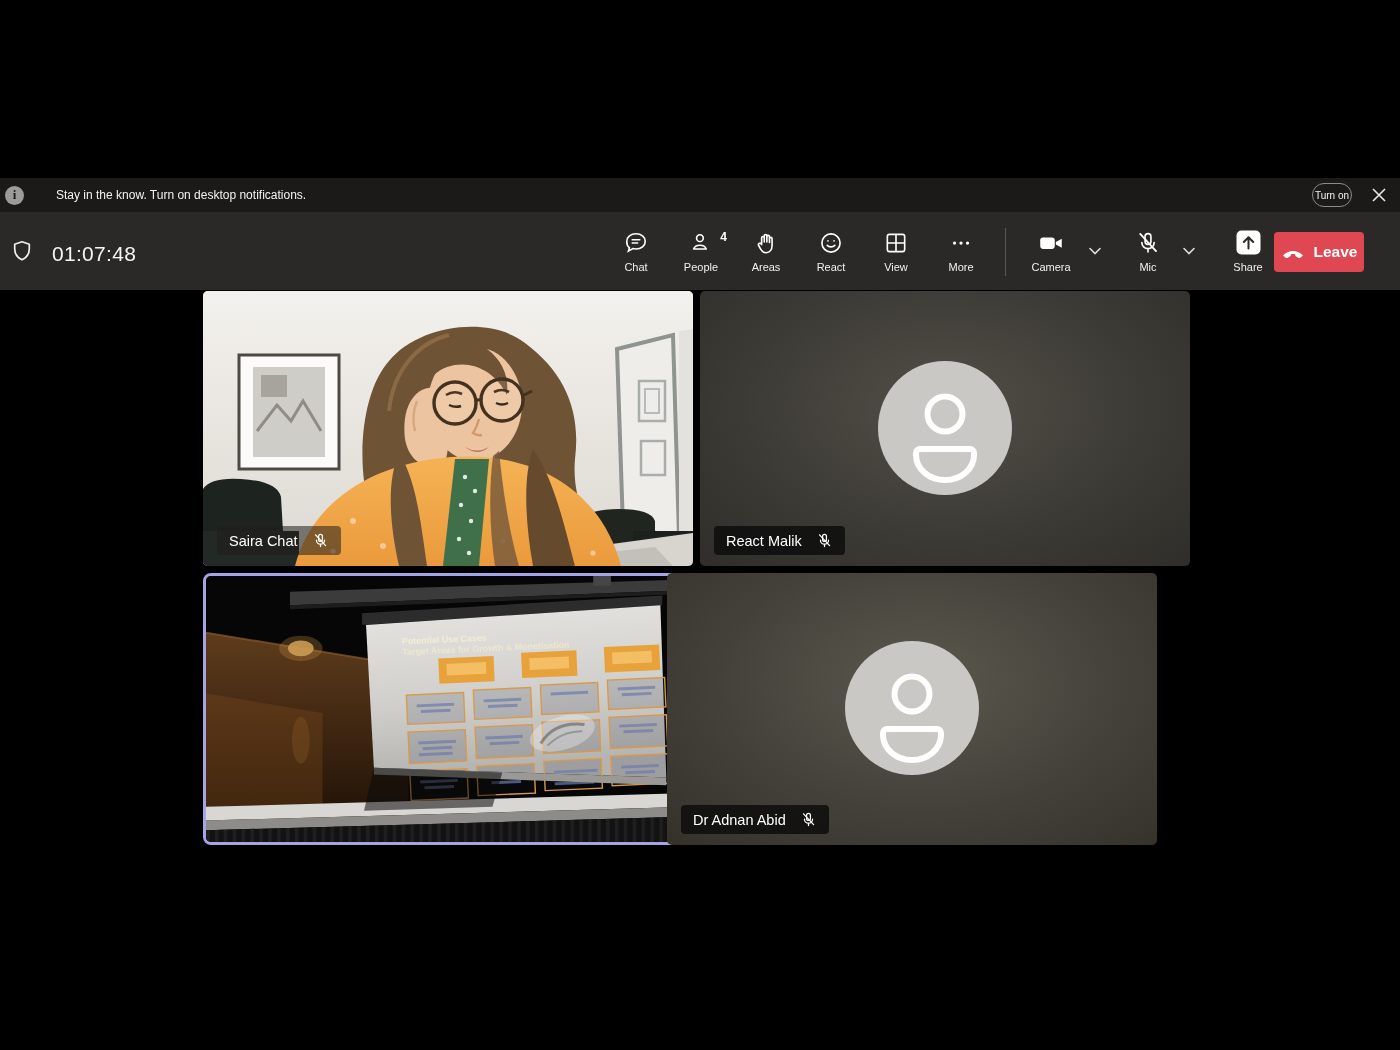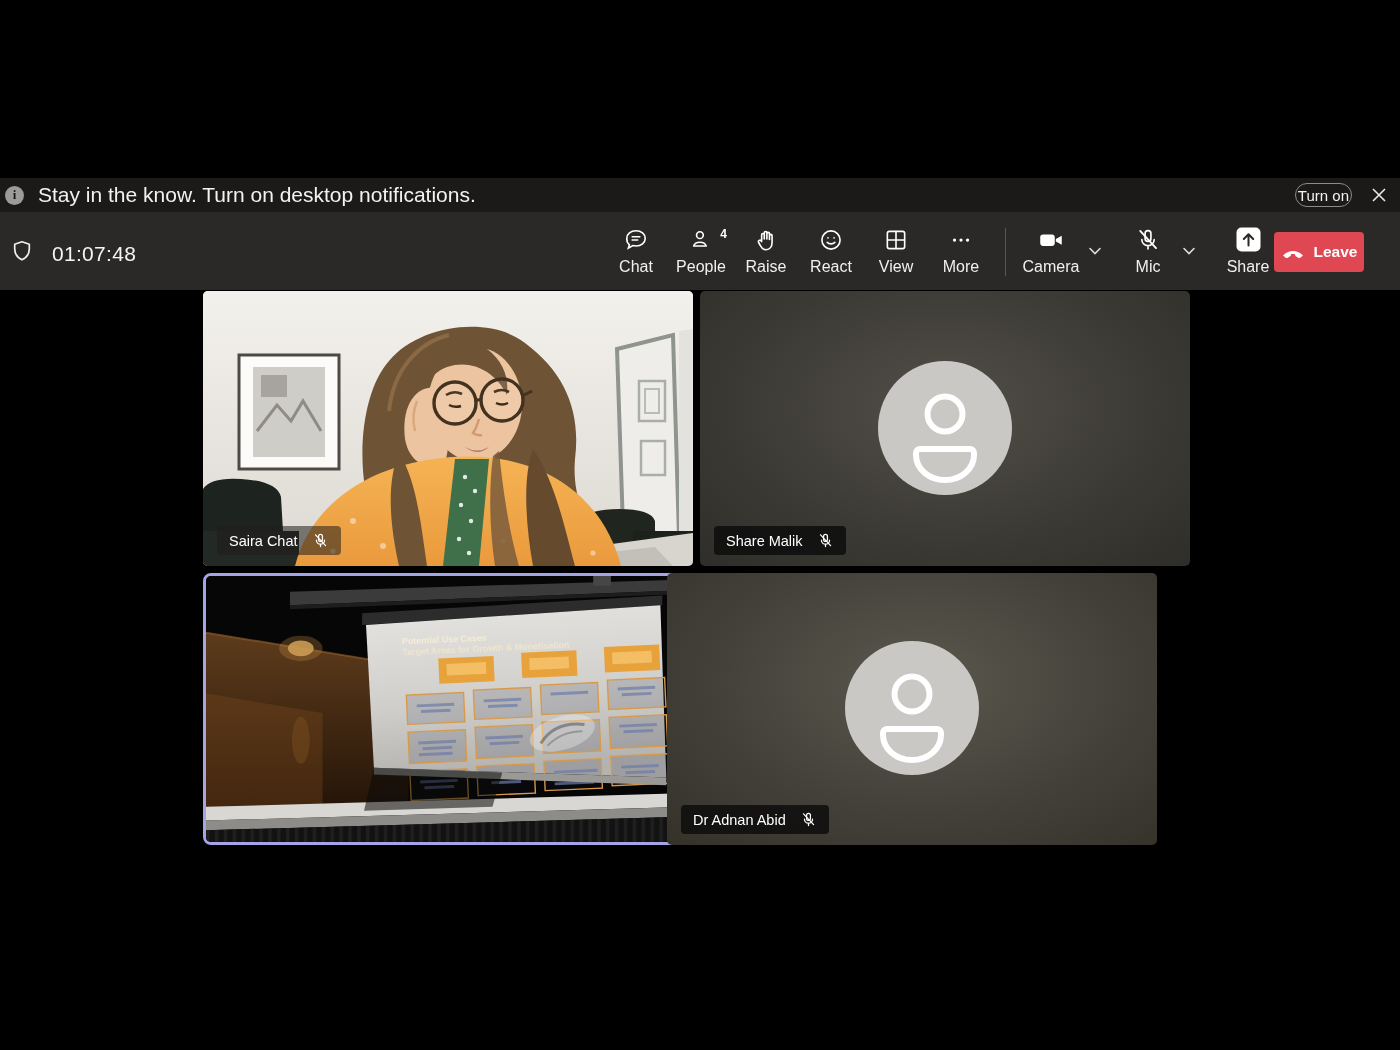--- a/index.html
+++ b/index.html
@@ -10,41 +10,41 @@
   
   .notif-bar{
     position:absolute;left:0;top:178px;width:1400px;height:34px;
     background:#1b1a19;display:flex;align-items:center;color:#fff;
   }
   .notif-info{
     width:19px;height:19px;border-radius:50%;background:#9b9b9b;color:#1b1a19;
     font-weight:bold;font-size:13px;display:flex;align-items:center;justify-content:center;
     margin-left:5px;font-family:"Liberation Serif", serif;
   }
-  .notif-text{margin-left:14px;font-size:21px;color:#f2f2f2;}
+  .notif-text{margin-left:32px;font-size:12px;color:#f2f2f2;}
   .notif-right{position:absolute;right:12px;top:0;height:34px;display:flex;align-items:center;gap:18px;}
   .turnon-btn{
     background:transparent;border:1px solid #8b8b8b;border-radius:12px;color:#f2f2f2;
-    font-size:15px;padding:3px 2px;height:24px;display:flex;align-items:center;cursor:pointer;
+    font-size:10px;padding:3px 2px;height:24px;display:flex;align-items:center;cursor:pointer;
     font-family:"Liberation Sans", sans-serif;
   }
   .notif-close{width:18px;height:18px;cursor:pointer;display:flex;align-items:center;justify-content:center;}
 
   
   .toolbar{
     position:absolute;left:0;top:212px;width:1400px;height:78px;background:#2b2927;color:#fff;
   }
   .shield{position:absolute;left:10px;top:27px;}
   .timer{position:absolute;left:52px;top:30px;font-size:21px;color:#f5f5f5;letter-spacing:.3px;}
   .tb-center{position:absolute;left:608px;top:8px;display:flex;gap:9px;}
   .tb-btn{
     width:56px;height:62px;display:flex;flex-direction:column;align-items:center;justify-content:center;
     gap:5px;cursor:pointer;border-radius:4px;background:transparent;border:none;color:#fff;
   }
-  .tb-btn .lbl{font-size:16px;color:#f0f0f0;}
+  .tb-btn .lbl{font-size:11px;color:#f0f0f0;}
   .icon-wrap{position:relative;height:26px;display:flex;align-items:center;justify-content:center;}
   .ppl-badge{position:absolute;right:-13px;top:0px;font-size:12px;font-weight:bold;color:#fff;}
   .tb-sep{position:absolute;left:1005px;top:16px;width:1px;height:48px;background:#5a5856;}
   .tb-right{position:absolute;left:1020px;top:8px;display:flex;align-items:flex-start;}
   .chev{width:26px;height:62px;display:flex;align-items:center;justify-content:center;cursor:pointer;margin-top:0;}
   .leave-btn{
     position:absolute;left:1274px;top:20px;width:90px;height:40px;border:none;border-radius:4px;
     display:flex;align-items:center;justify-content:center;gap:9px;cursor:pointer;color:#fff;
     font-size:15.5px;font-weight:bold;font-family:"Liberation Sans", sans-serif;
   }
@@ -120,21 +120,21 @@
       </span>
       <span class="lbl">People</span>
     </button>
 
     <button class="tb-btn">
       <span class="icon-wrap">
         <svg width="26" height="26" viewBox="0 0 24 24" fill="none" stroke="#fff" stroke-width="1.5" stroke-linecap="round" stroke-linejoin="round">
           <path d="M8 12.5 V7.2 a1.2 1.2 0 0 1 2.4 0 V11 M10.4 11 V5.4 a1.2 1.2 0 0 1 2.4 0 V11 M12.8 11 V6.2 a1.2 1.2 0 0 1 2.4 0 V11.5 M15.2 11.5 V8 a1.2 1.2 0 0 1 2.4 0 V14 c0 4-2 7-5.5 7 c-2.8 0-4-1.4-5.3-3.8 L5.2 14.3 c-.5-1-.1-1.9.8-2.1 c.8-.2 1.4.3 2 1.3"></path>
         </svg>
       </span>
-      <span class="lbl">Raise</span>
+      <span class="lbl">Areas</span>
     </button>
 
     <button class="tb-btn">
       <span class="icon-wrap">
         <svg width="26" height="26" viewBox="0 0 24 24" fill="none" stroke="#fff" stroke-width="1.5" stroke-linecap="round">
           <circle cx="12" cy="12" r="8.4"></circle>
           <circle cx="9.2" cy="10" r="0.8" fill="#fff" stroke="none"></circle>
           <circle cx="14.8" cy="10" r="0.8" fill="#fff" stroke="none"></circle>
           <path d="M8.5 14.2 a4.3 3.4 0 0 0 7 0"></path>
         </svg>
@@ -313,21 +313,21 @@
 </div>
 
 <div class="tile tile-kamran">
   <div class="avatar avatar-kamran">
     <svg width="134" height="134" viewBox="0 0 134 134" fill="none" stroke="#fff" stroke-width="6" stroke-linejoin="round">
       <circle cx="67" cy="53" r="17.5"></circle>
       <path d="M42 88 h50 a4 4 0 0 1 4 4 v2 a29 25 0 0 1 -58 0 v-2 a4 4 0 0 1 4 -4 z"></path>
     </svg>
   </div>
   <div class="name-tag tag-dark">
-    <span>Share Malik</span>
+    <span>React Malik</span>
     <svg width="17" height="17" viewBox="0 0 24 24" fill="none" stroke="#fff" stroke-width="1.8" stroke-linecap="round">
       <rect x="9.3" y="3.3" width="5.4" height="10" rx="2.7"></rect>
       <path d="M6.3 11.5 a5.7 5.7 0 0 0 11.4 0 M12 17.2 V20.6"></path>
       <path d="M5 4 L19.2 19.2"></path>
     </svg>
   </div>
 </div>
 
 <div class="tile tile-present">
   <svg class="scene" viewBox="0 0 490 272" preserveAspectRatio="none">

